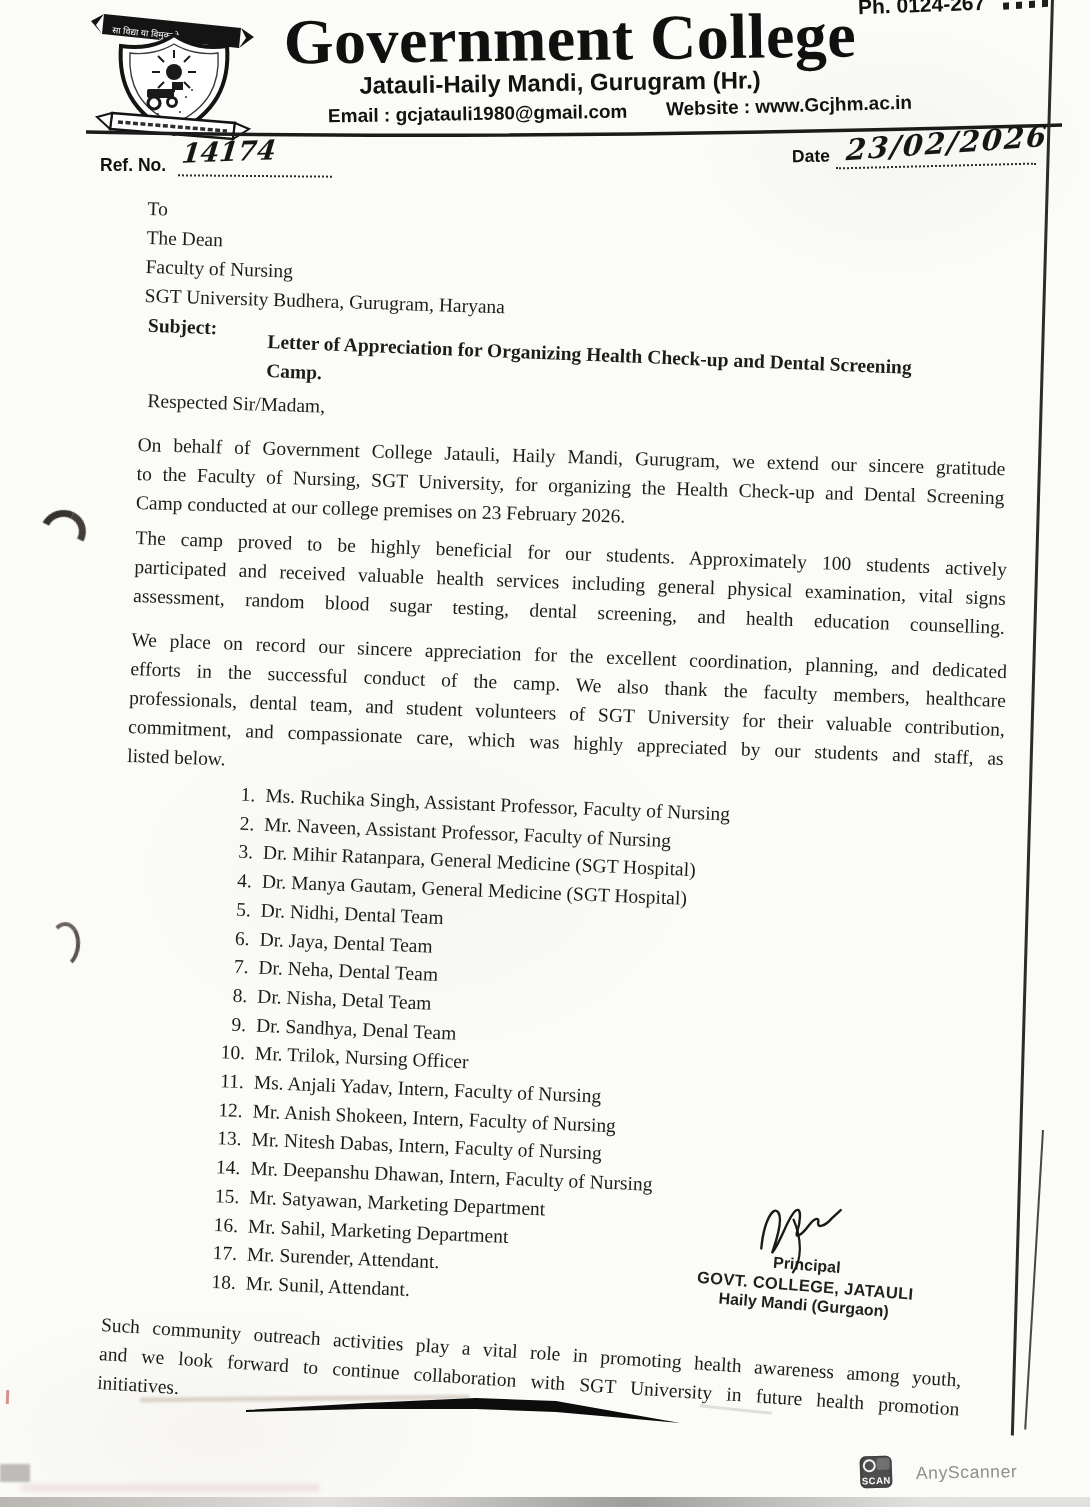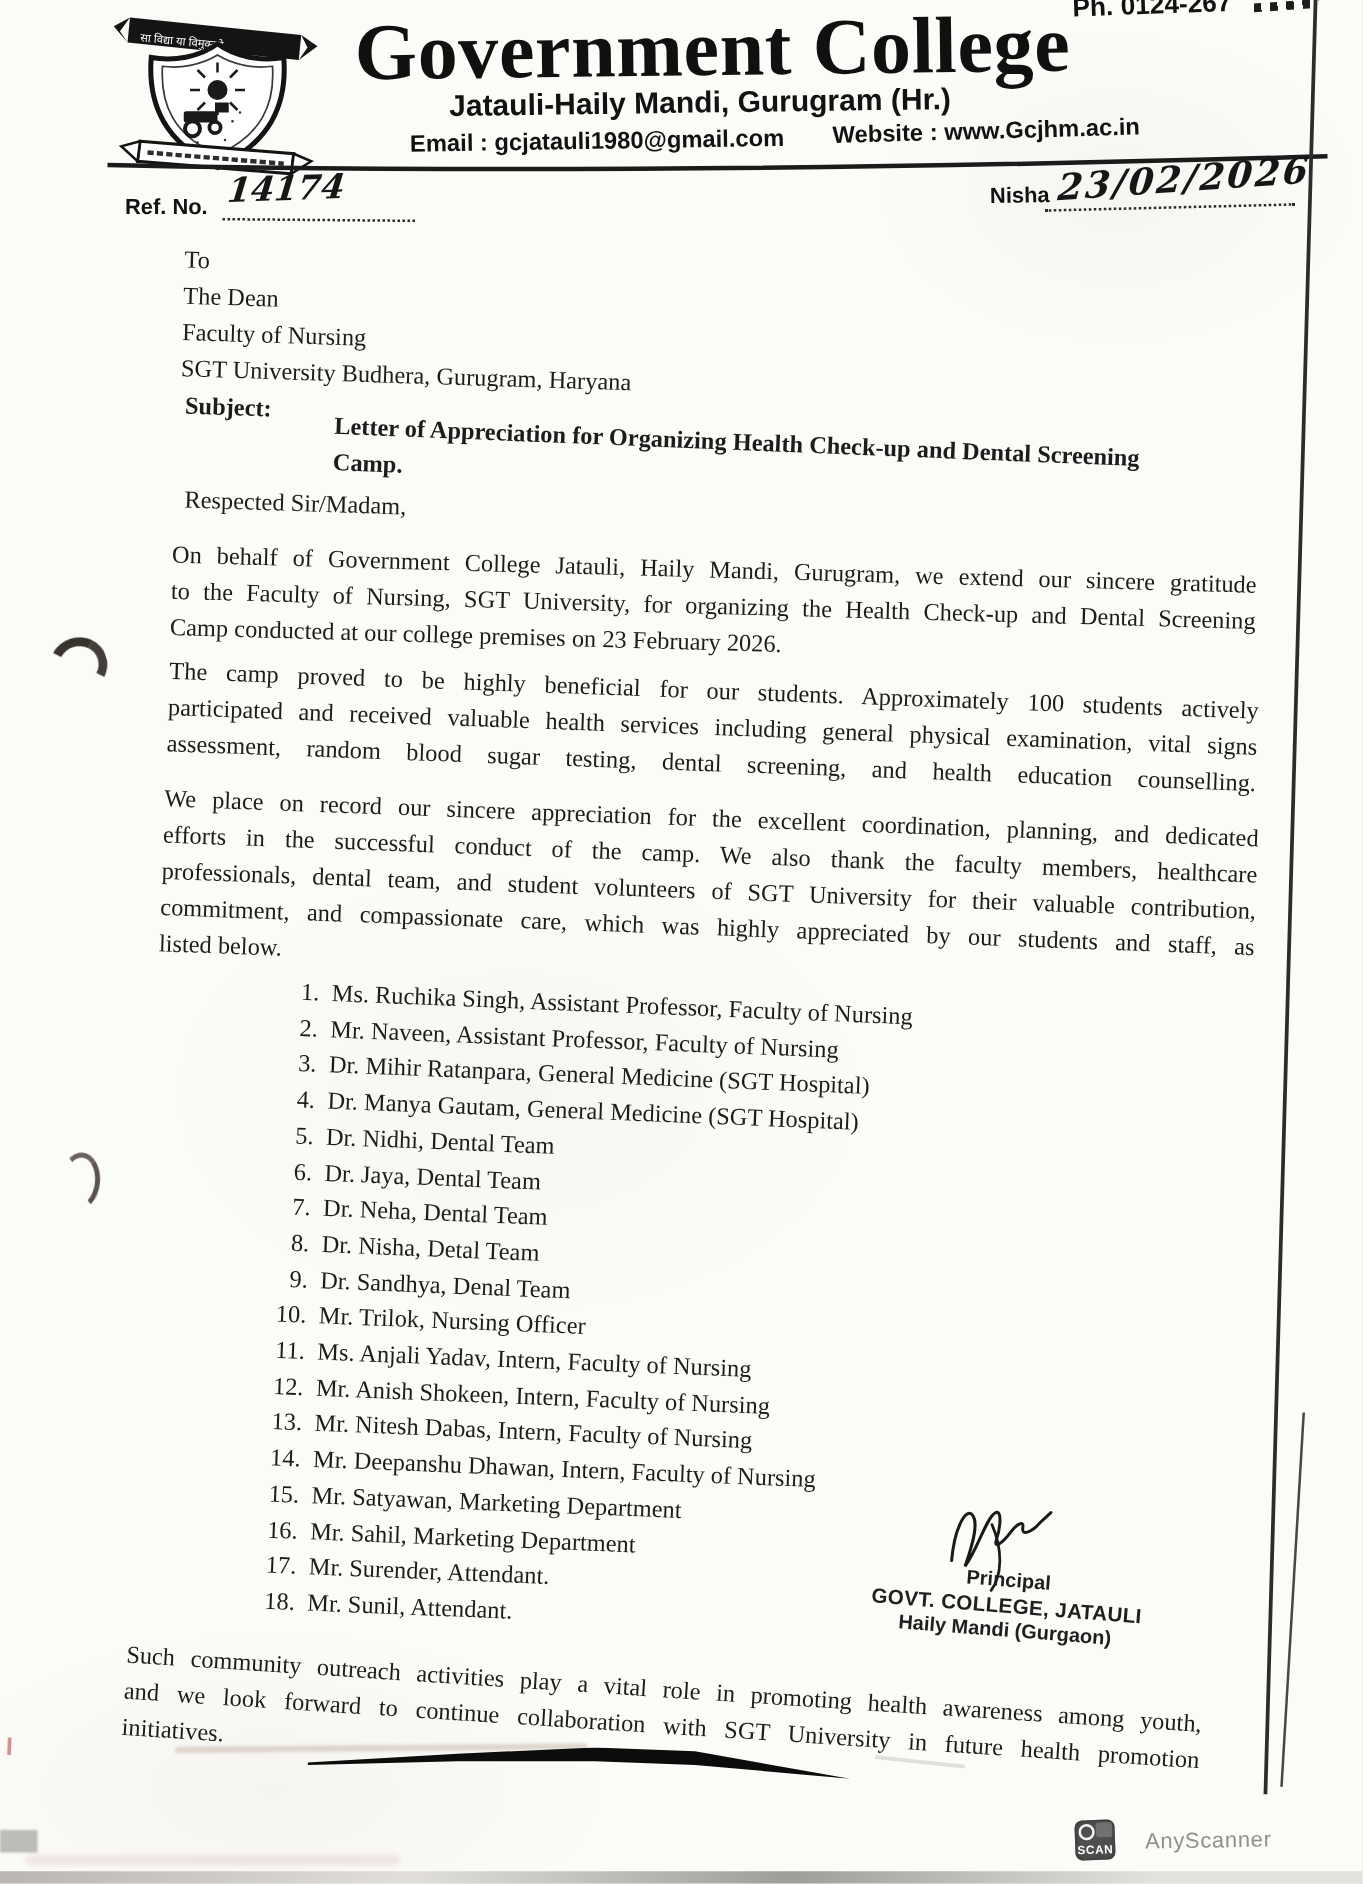--- a/index.html
+++ b/index.html
@@ -80,21 +80,21 @@
   <div class="abs sans b" style="left:666px;top:95px;font-size:19px;transform:rotate(-1.6deg);color:#121212;white-space:nowrap;">Website : www.Gcjhm.ac.in</div>
 
   <svg class="abs" style="left:84px;top:122px;" width="982" height="22" viewBox="0 0 982 22">
     <path d="M2,10 Q430,19 978,3" stroke="#1b1b1b" stroke-width="3.6" fill="none"></path>
   </svg>
 
   <div class="abs sans b" style="left:100px;top:155px;font-size:17.5px;color:#111;">Ref. No.</div>
   <div class="abs dotline" style="left:178px;top:174px;width:154px;transform:rotate(0.5deg);"></div>
   <div class="abs hand" style="left:182px;top:136px;font-size:27px;transform:rotate(-2deg) skewX(-8deg);">14174</div>
 
-  <div class="abs sans b" style="left:792px;top:146px;font-size:17.5px;transform:rotate(-1deg);color:#111;">Nisha</div>
+  <div class="abs sans b" style="left:792px;top:146px;font-size:17.5px;transform:rotate(-1deg);color:#111;">Date</div>
   <div class="abs dotline" style="left:836px;top:164px;width:200px;transform:rotate(-1.4deg);"></div>
   <div class="abs hand" style="left:846px;top:126px;font-size:29px;letter-spacing:2px;transform:rotate(-4deg) skewX(-8deg);">23/02/2026</div>
 
   <div class="abs" style="left:148px;top:194px;transform:rotate(1.8deg);transform-origin:top left;">
     <div class="serifline">To</div>
     <div class="serifline">The Dean</div>
     <div class="serifline">Faculty of Nursing</div>
     <div class="serifline">SGT University Budhera, Gurugram, Haryana</div>
   </div>
 

